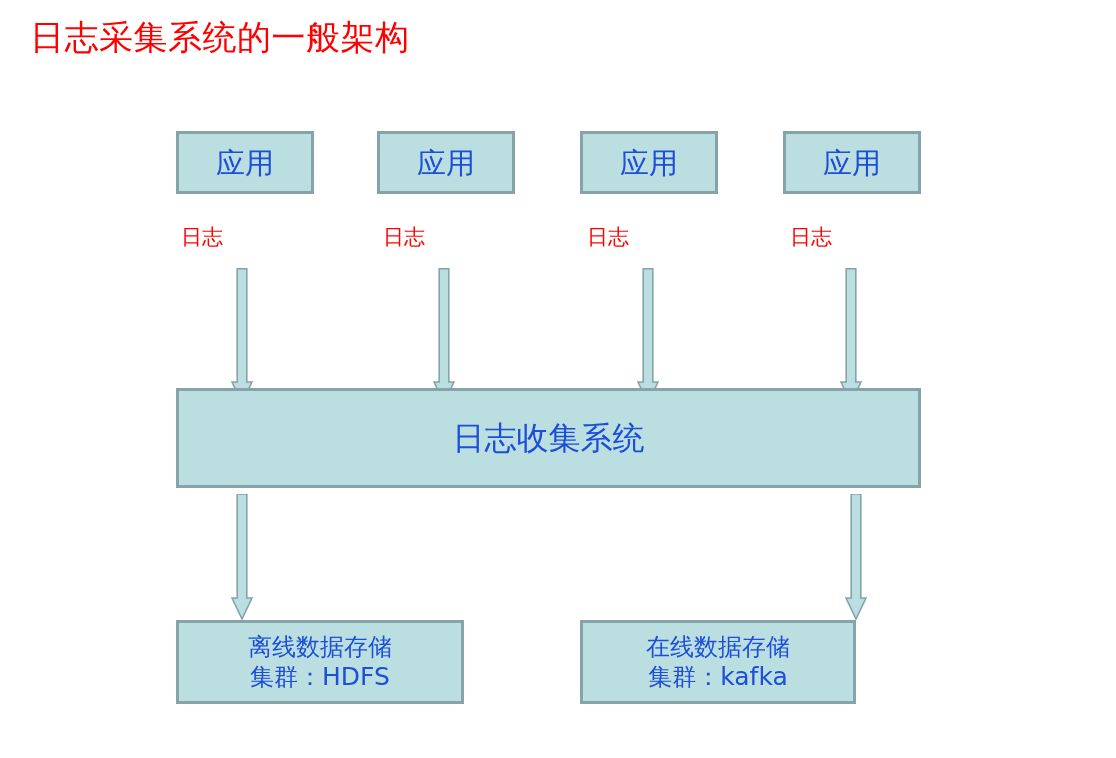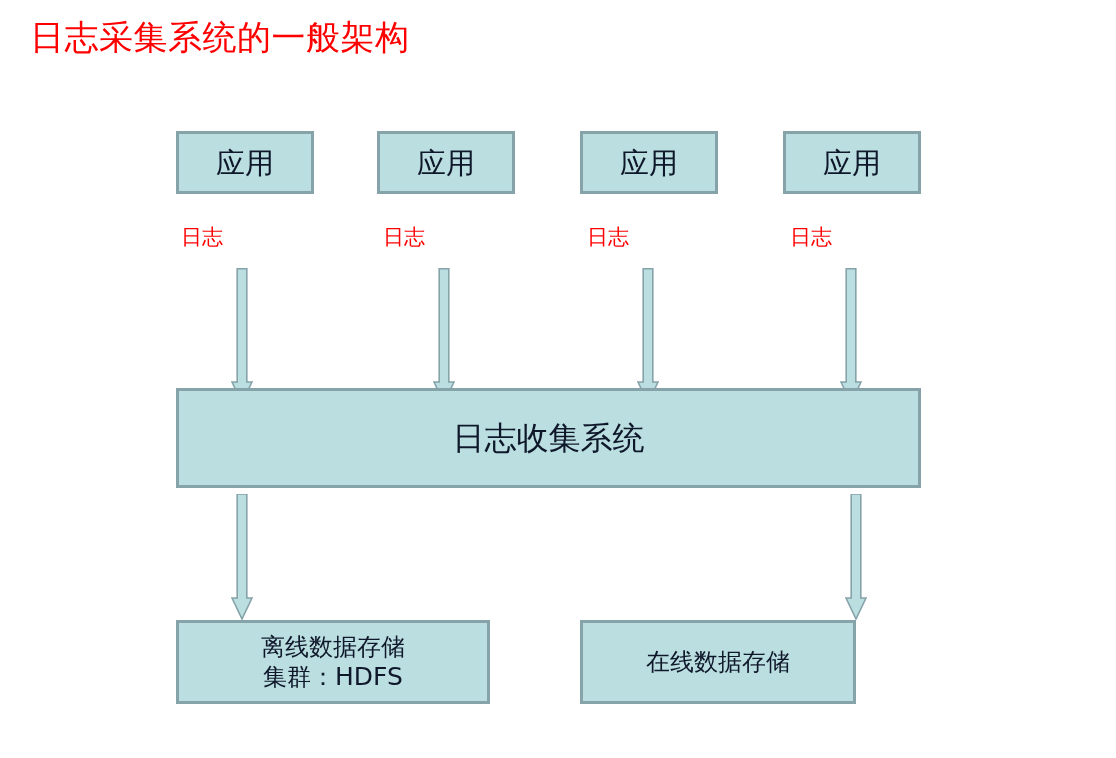--- a/index.html
+++ b/index.html
@@ -27,21 +27,21 @@
     white-space: nowrap;
     letter-spacing: 0.5px;
   }
 
   
   .node-box {
     position: absolute;
     box-sizing: border-box;
     background: #bbdfe1;
     border: 3px solid #85a3a8;
-    color: #0f172a;
+    color: #1d4ed8;
     display: flex;
     flex-direction: column;
     align-items: center;
     justify-content: center;
     text-align: right;
     font-family: "DejaVu Serif", "Liberation Serif", serif;
   }
 
   
   .app-box {
@@ -82,21 +82,21 @@
     line-height: 38px;
   }
 
   
   .store-box {
     top: 620px;
     height: 84px;
     font-size: 24px;
     line-height: 30px;
   }
-  #store-offline { left: 176px; width: 314px; }
+  #store-offline { left: 176px; width: 288px; }
   #store-online  { left: 580px; width: 276px; }
   .store-line { display: block; }
   .store-latin {
     font-family: "DejaVu Sans", "Liberation Sans", sans-serif;
     font-size: 25px;
   }
 
   
   .block-arrow {
     position: absolute;
@@ -177,13 +177,14 @@
   </svg>
 </div>
 
 <div class="node-box store-box" id="store-offline">
   <span class="store-line">离线数据存储</span>
   <span class="store-line"><span>集群：</span><span class="store-latin">HDFS</span></span>
 </div>
 
 <div class="node-box store-box" id="store-online">
   <span class="store-line">在线数据存储</span>
+  <span class="store-line"><span>集群：</span><span class="store-latin">kafka</span></span>
 </div>
 
 </body></html>

